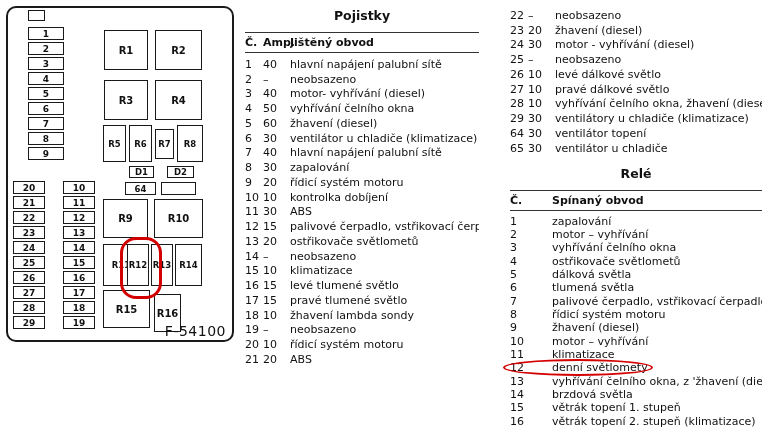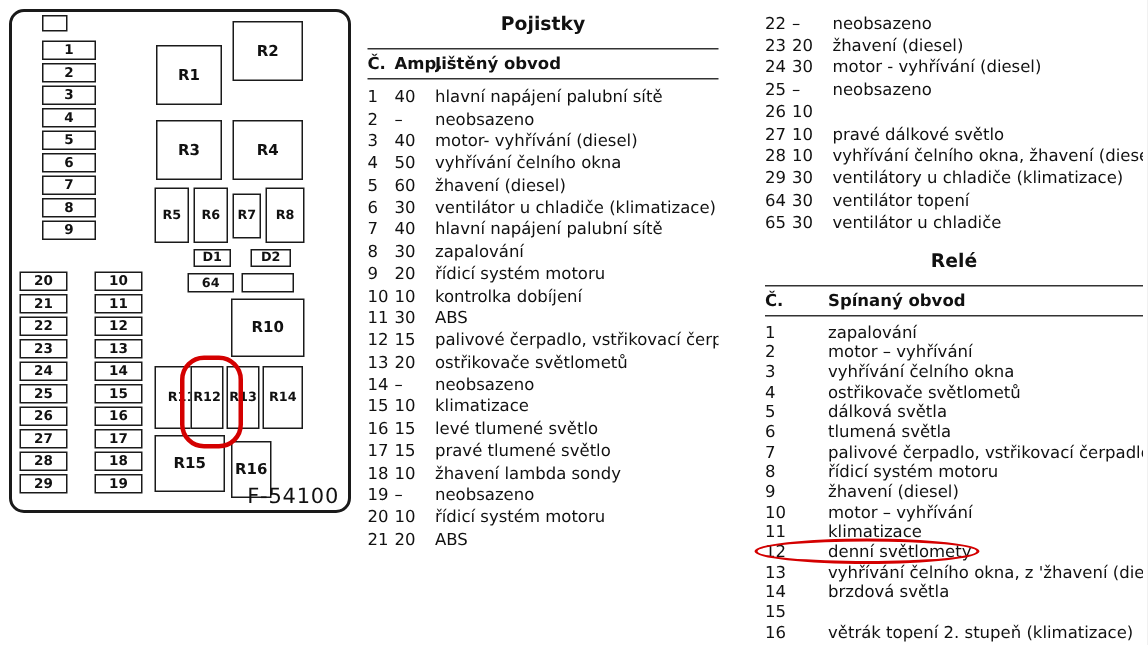--- a/index.html
+++ b/index.html
@@ -174,35 +174,36 @@
   <div class="fbox">
           <span>18</span>
         </div>
 
   <div class="fbox">
           <span>19</span>
         </div>
 </div>
 
     <div class="rbox" style="left:98px;top:24px;width:44px;height:40px">R1</div>
-    <div class="rbox" style="left:149px;top:8px;width:47px;height:40px">R2</div>
+    <div class="rbox" style="left:149px;top:24px;width:47px;height:40px">R2</div>
     <div class="rbox" style="left:98px;top:74px;width:44px;height:40px">R3</div>
     <div class="rbox" style="left:149px;top:74px;width:47px;height:40px">R4</div>
 
     <div class="rbox tiny" style="left:97px;top:119px;width:23px;height:37px">R5</div>
     <div class="rbox tiny" style="left:123px;top:119px;width:23px;height:37px">R6</div>
     <div class="rbox tiny" style="left:149px;top:123px;width:19px;height:30px">R7</div>
     <div class="rbox tiny" style="left:171px;top:119px;width:26px;height:37px">R8</div>
 
     <div class="rbox tiny" style="left:123px;top:160px;width:25px;height:12px">D1</div>
     <div class="rbox tiny" style="left:161px;top:160px;width:27px;height:12px">D2</div>
 
     <div class="rbox tiny" style="left:119px;top:176px;width:31px;height:13px">64</div>
     <div class="rbox tiny" style="left:155px;top:176px;width:35px;height:13px"></div>
 
+    <div class="rbox" style="left:97px;top:193px;width:45px;height:39px">R9</div>
     <div class="rbox" style="left:148px;top:193px;width:49px;height:39px">R10</div>
 
     <div class="rbox tiny" style="left:97px;top:238px;width:36px;height:42px">R11</div>
     <div class="rbox tiny" style="left:121px;top:238px;width:22px;height:42px">R12</div>
     <div class="rbox tiny" style="left:145px;top:238px;width:22px;height:42px">R13</div>
     <div class="rbox tiny" style="left:169px;top:238px;width:27px;height:42px">R14</div>
 
     <div class="rbox" style="left:97px;top:284px;width:47px;height:38px">R15</div>
     <div class="rbox" style="left:148px;top:288px;width:27px;height:38px">R16</div>
 
@@ -371,20 +372,21 @@
 
   <div class="trow">
     <span class="c-num">25</span>
     <span class="c-amp">–</span>
     <span class="c-txt">neobsazeno</span>
   </div>
 
   <div class="trow">
     <span class="c-num">26</span>
     <span class="c-amp">10</span>
+    <span class="c-txt">levé dálkové světlo</span>
   </div>
 
   <div class="trow">
     <span class="c-num">27</span>
     <span class="c-amp">10</span>
     <span class="c-txt">pravé dálkové světlo</span>
   </div>
 
   <div class="trow">
     <span class="c-num">28</span>
@@ -486,20 +488,21 @@
     <span class="c-txt">vyhřívání čelního okna, z 'žhavení (diesel)</span>
   </div>
 
   <div class="trow r">
     <span class="c-numw">14</span>
     <span class="c-txt">brzdová světla</span>
   </div>
 
   <div class="trow r">
     <span class="c-numw">15</span>
+    <span class="c-txt">větrák topení 1. stupeň</span>
   </div>
 
   <div class="trow r">
     <span class="c-numw">16</span>
     <span class="c-txt">větrák topení 2. stupeň (klimatizace)</span>
   </div>
 </div>
     <div style="height:3px"></div>
 
   </section>

